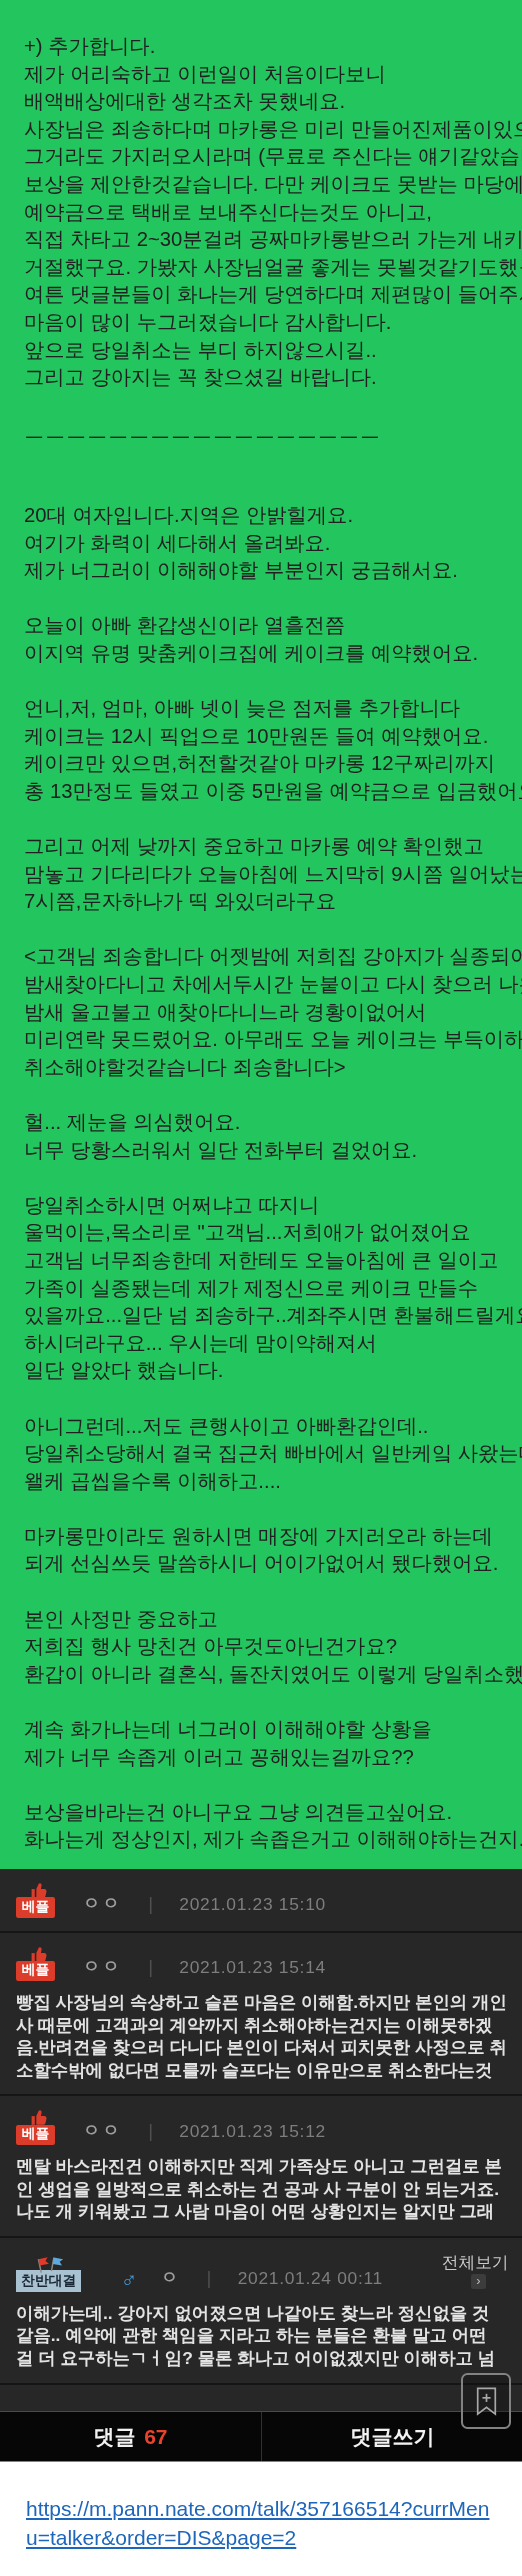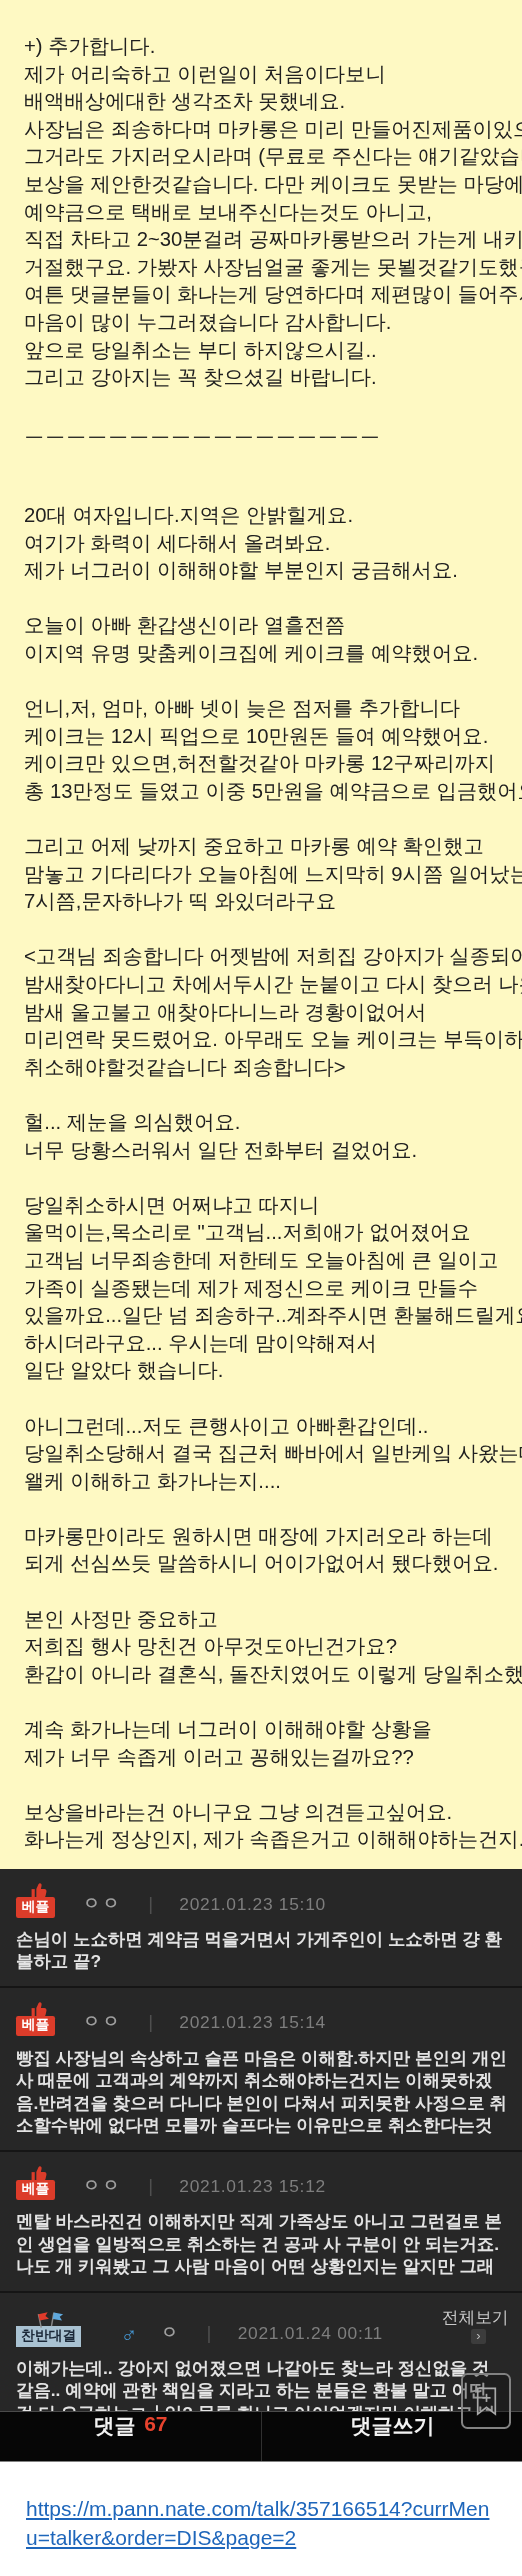--- a/index.html
+++ b/index.html
@@ -1,16 +1,16 @@
 <!DOCTYPE html>
 <html style="font-size:11.6px"><head>
 <meta charset="utf-8">
 <style>
   html,body{margin:0;padding:0;background:#fff;}
-  .page{width:523px;height:2576px;background:#fef9c3;overflow:hidden;position:relative;
+  .page{width:523px;height:2576px;background:#22c55e;overflow:hidden;position:relative;
         font-family:"Liberation Sans","DejaVu Sans",sans-serif;}
   
   .post{box-sizing:border-box;height:1869px;padding:33px 19px 0 24px;overflow:hidden;
         color:#202020;font-size:20.3px;}
   .para{margin:0 0 27.6px 0;}
   .line{height:27.6px;line-height:27.6px;white-space:nowrap;overflow:visible;}
   .sep-line{margin:27.6px 0 55px 0;height:27.6px;line-height:27.6px;color:#1d1d1d;
             letter-spacing:0.7px;white-space:nowrap;}
   
   .comments-wrap{position:relative;background:#272727;}
@@ -38,21 +38,21 @@
   .c-text.l1{max-height:45px;}
   .c-text.l4{max-height:90px;}
   .c-text.l3{max-height:68px;}
   
   .scrap-btn{position:absolute;right:11.6px;top:504px;width:46px;height:52px;
              border:2.2px solid #828282;border-radius:6.5px;background:rgba(15,15,15,0.35);
              display:flex;align-items:center;justify-content:center;cursor:pointer;z-index:5;}
   
   .bottom-bar{height:51px;display:flex;background:#060606;box-sizing:border-box;
               border-top:1.5px solid #4a4a4a;border-bottom:1.5px solid #828282;}
-  .bar-cell{flex:1;display:flex;align-items:flex-start;justify-content:center;
+  .bar-cell{flex:1;display:flex;align-items:center;justify-content:center;
             color:#f2f2f2;font-size:21px;font-weight:700;cursor:pointer;}
   .bar-cell.left{border-right:1.5px solid #303030;}
   .count{color:#e8432e;margin-left:8.7px;}
   
   .link-area{box-sizing:border-box;height:114px;background:#ffffff;padding:32px 22px 0 26px;}
   .link-area a{color:#1e66bb;font-size:21px;line-height:29px;text-decoration:underline;
                word-break:break-all;cursor:pointer;}
 </style>
 </head>
 <body>
@@ -112,21 +112,21 @@
         <div class="line">울먹이는,목소리로 "고객님...저희애가 없어졌어요</div>
         <div class="line">고객님 너무죄송한데 저한테도 오늘아침에 큰 일이고</div>
         <div class="line">가족이 실종됐는데 제가 제정신으로 케이크 만들수</div>
         <div class="line">있을까요...일단 넘 죄송하구..계좌주시면 환불해드릴게요."</div>
         <div class="line">하시더라구요... 우시는데 맘이약해져서</div>
         <div class="line">일단 알았다 했습니다.</div>
       </div>
       <div class="para">
         <div class="line">아니그런데...저도 큰행사이고 아빠환갑인데..</div>
         <div class="line">당일취소당해서 결국 집근처 빠바에서 일반케잌 사왔는데</div>
-        <div class="line">왤케 이해하고 화가나는지....</div>
+        <div class="line">왤케 곱씹을수록 이해하고....</div>
       </div>
       <div class="para">
         <div class="line">마카롱만이라도 원하시면 매장에 가지러오라 하는데</div>
         <div class="line">되게 선심쓰듯 말씀하시니 어이가없어서 됐다했어요.</div>
       </div>
       <div class="para">
         <div class="line">본인 사정만 중요하고</div>
         <div class="line">저희집 행사 망친건 아무것도아닌건가요?</div>
         <div class="line">환갑이 아니라 결혼식, 돌잔치였어도 이렇게 당일취소했을까요?</div>
       </div>
@@ -149,21 +149,20 @@
             <svg class="thumb-ic" width="19" height="17.4" viewBox="0 0 24 22">
               <path d="M2 9 h4 v11 H2 z" fill="#dc3c2a"></path>
               <path d="M8 20 h8.5 c1.5 0 2.8-1 3.1-2.4 l1.2-5.2 c.4-1.7-.9-3.4-2.7-3.4 h-4.3 l.8-4.2 C15 3 14 1.6 12.6 1.6 c-.8 0-1.5.4-1.9 1.1 L8 9 z" fill="#dc3c2a"></path>
             </svg>
             <span class="badge-bepl">베플</span>
           </div>
           <span class="nick">ㅇㅇ</span>
           <span class="pipe">|</span>
           <span class="date">2021.01.23 15:10</span>
         </div>
-        <p class="c-text l1">손님이 노쇼하면 계약금 먹을거면서 가게주인이 노쇼하면 걍 환불하고 끝?</p>
       </article>
 
       <article class="comment">
         <div class="c-head">
           <div class="badge-stack">
             <svg class="thumb-ic" width="19" height="17.4" viewBox="0 0 24 22">
               <path d="M2 9 h4 v11 H2 z" fill="#dc3c2a"></path>
               <path d="M8 20 h8.5 c1.5 0 2.8-1 3.1-2.4 l1.2-5.2 c.4-1.7-.9-3.4-2.7-3.4 h-4.3 l.8-4.2 C15 3 14 1.6 12.6 1.6 c-.8 0-1.5.4-1.9 1.1 L8 9 z" fill="#dc3c2a"></path>
             </svg>
             <span class="badge-bepl">베플</span>

